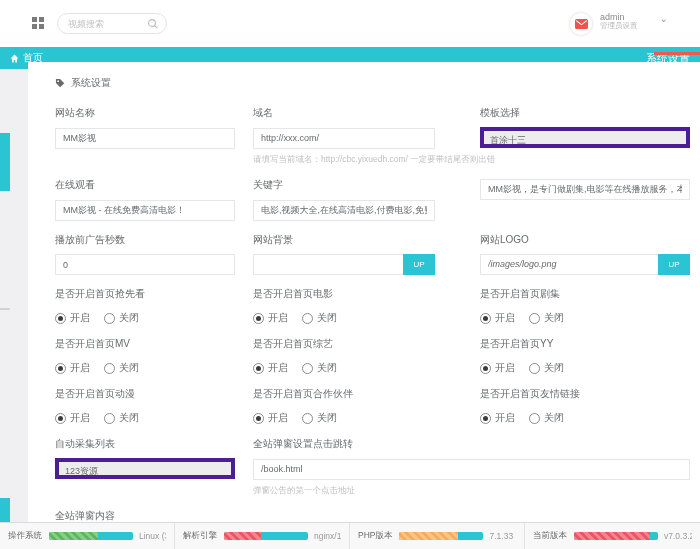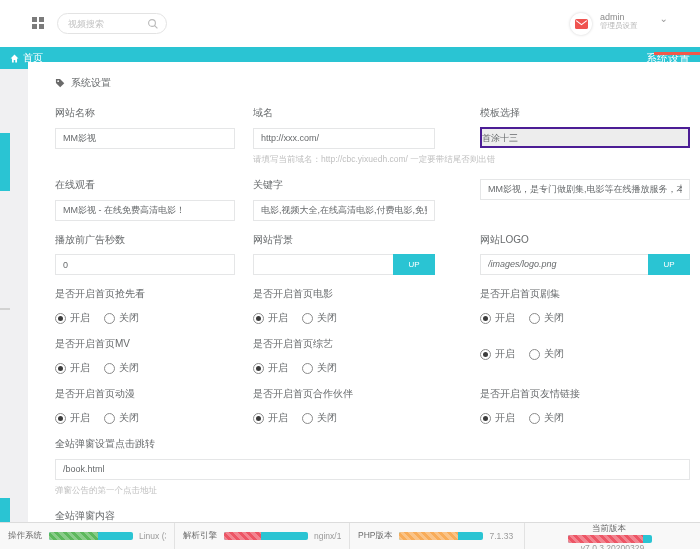--- a/index.html
+++ b/index.html
@@ -35,35 +35,35 @@
   .card { position:absolute; left:28px; top:62px; width:672px; height:460px; background:#fff; padding:10px 10px 4px 27px; overflow:hidden; }
   .section-head { display:flex; align-items:center; gap:6px; margin:4px 0 16px 0; }
   .section-title { font-size:10px; color:#676a6c; }
 
   .row { display:flex; margin-bottom:12px; }
   .c1 { width:180px; margin-right:18px; flex:none; }
   .c2 { width:182px; margin-right:45px; flex:none; }
   .c3 { flex:1; min-width:0; }
   .lbl { font-size:10px; color:#676a6c; margin-bottom:7px; white-space:nowrap; }
   .inp { width:100%; height:21px; border:1px solid #e5e6e7; padding:0 7px; font-size:9px; color:#676a6c; background:#fff; font-family:inherit; outline:none; }
-  .sel { width:100%; height:21px; line-height:19px; border:2px solid #4c1d95; padding:0 0; font-size:9px; color:#676a6c; background:#ededed; overflow:hidden; white-space:nowrap; cursor:pointer; }
+  .sel { width:100%; height:21px; line-height:19px; border:4px solid #4c1d95; padding:0 6px; font-size:9px; color:#676a6c; background:#ededed; overflow:hidden; white-space:nowrap; cursor:pointer; }
   .help { font-size:8.5px; color:#c0c0c0; margin-top:5px; white-space:nowrap; }
   .inp-group { display:flex; }
   .inp-group .inp { flex:1; min-width:0; border-right:none;font-style:italic; }
-  .up-btn { width:42px; height:21px; background:var(--accent,#2ac4d3); color:#fff; font-size:8px; border:none; cursor:pointer; font-family:inherit; }
+  .up-btn { width:32px; height:21px; background:var(--accent,#2ac4d3); color:#fff; font-size:8px; border:none; cursor:pointer; font-family:inherit; }
 
   .radio-line { display:flex; align-items:center; margin-top:10px; font-size:10px; color:#676a6c; }
   .rb { width:11px; height:11px; border:1px solid #8b8b8b; border-radius:50%; background:#fff; position:relative; margin-right:4px; cursor:pointer; flex:none; }
   .rb.on::after { content:""; position:absolute; left:2px; top:2px; width:5px; height:5px; border-radius:50%; background:#3c3c3c; }
   .rb-gap { width:14px; }
 
   
   .footer { position:absolute; left:0; bottom:0; width:700px; height:27px; background:#f8f8f8; border-top:1px solid #dcdcdc; display:flex; z-index:5; }
   .fcell { width:175px; display:flex; align-items:center; padding:0 8px; border-right:1px solid #e2e2e2; }
-  .fcell:last-child { border-right:none;flex-direction:column; }
+  .fcell:last-child { border-right:none; }
   .flbl { font-size:8.5px; color:#6b6b6b; white-space:nowrap; margin-right:7px; flex:none; }
   .fbar { width:84px; height:8px; border-radius:2px; background:var(--accent,#2ac4d3); overflow:hidden; flex:none; margin-right:6px; }
   .fbar-fill { display:block; height:100%; background-image:repeating-linear-gradient(45deg, rgba(255,255,255,.28) 0 3px, transparent 3px 6px); }
   .fval { font-size:8.5px; color:#9a9a9a; white-space:nowrap; overflow:hidden; }
 </style>
 </head>
 <body>
 
 <div class="topbar">
   <div class="grid-icon">
@@ -218,20 +218,21 @@
       <div class="lbl">是否开启首页综艺</div>
       <div class="radio-line">
           <span class="rb on"></span>
           <span>开启</span>
           <span class="rb-gap"></span>
           <span class="rb"></span>
           <span>关闭</span>
         </div>
     </div>
     <div class="c3">
+      <div class="lbl">是否开启首页YY</div>
       <div class="radio-line">
           <span class="rb on"></span>
           <span>开启</span>
           <span class="rb-gap"></span>
           <span class="rb"></span>
           <span>关闭</span>
         </div>
     </div>
   </div>
 
@@ -262,20 +263,24 @@
           <span class="rb on"></span>
           <span>开启</span>
           <span class="rb-gap"></span>
           <span class="rb"></span>
           <span>关闭</span>
         </div>
     </div>
   </div>
 
   <div class="row">
+    <div class="c1">
+      <div class="lbl">自动采集列表</div>
+      <div class="sel">123资源</div>
+    </div>
     <div class="c3">
       <div class="lbl">全站弹窗设置点击跳转</div>
       <input class="inp" value="/book.html" style="">
       <div class="help">弹窗公告的第一个点击地址</div>
     </div>
   </div>
 
   <div class="row" style="margin-bottom:9px;">
     <div style="flex:1;min-width:0;">
       <div class="lbl">全站弹窗内容</div>

